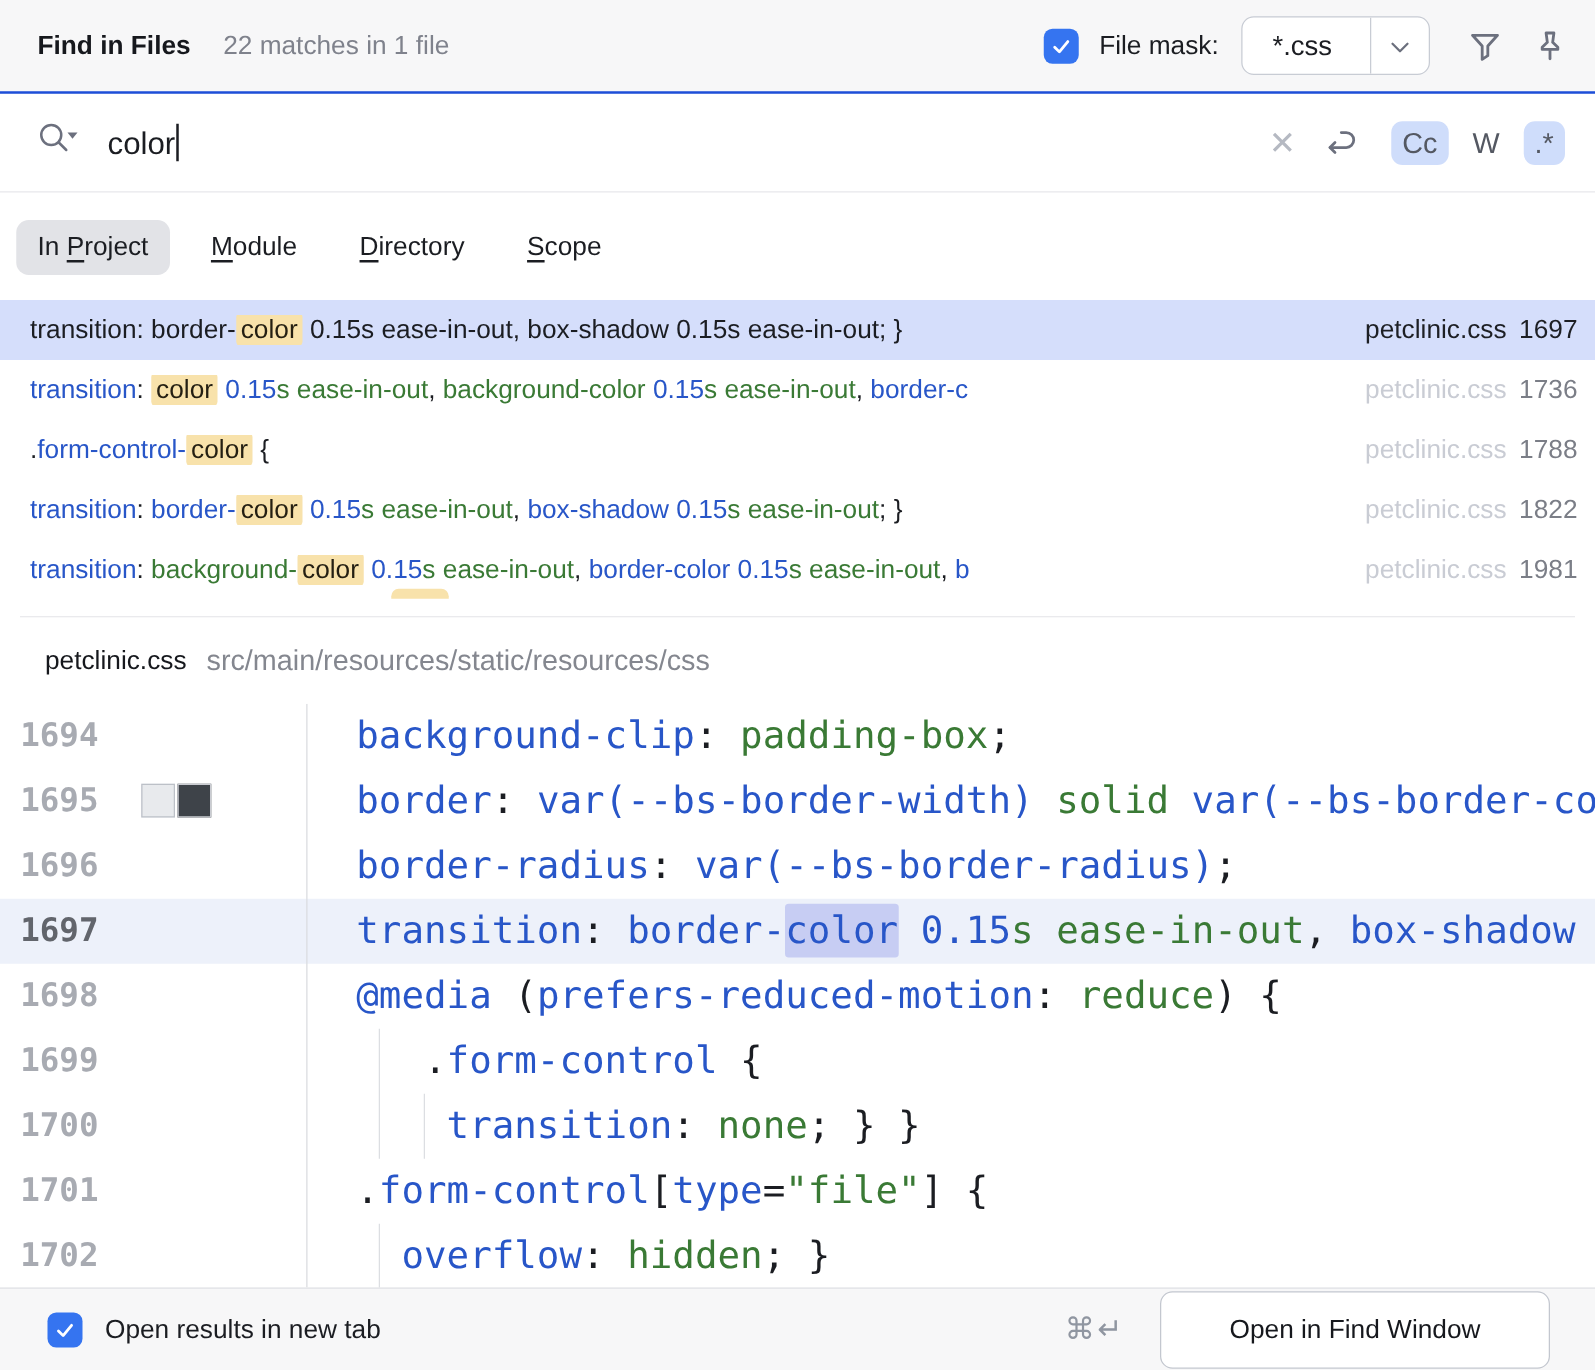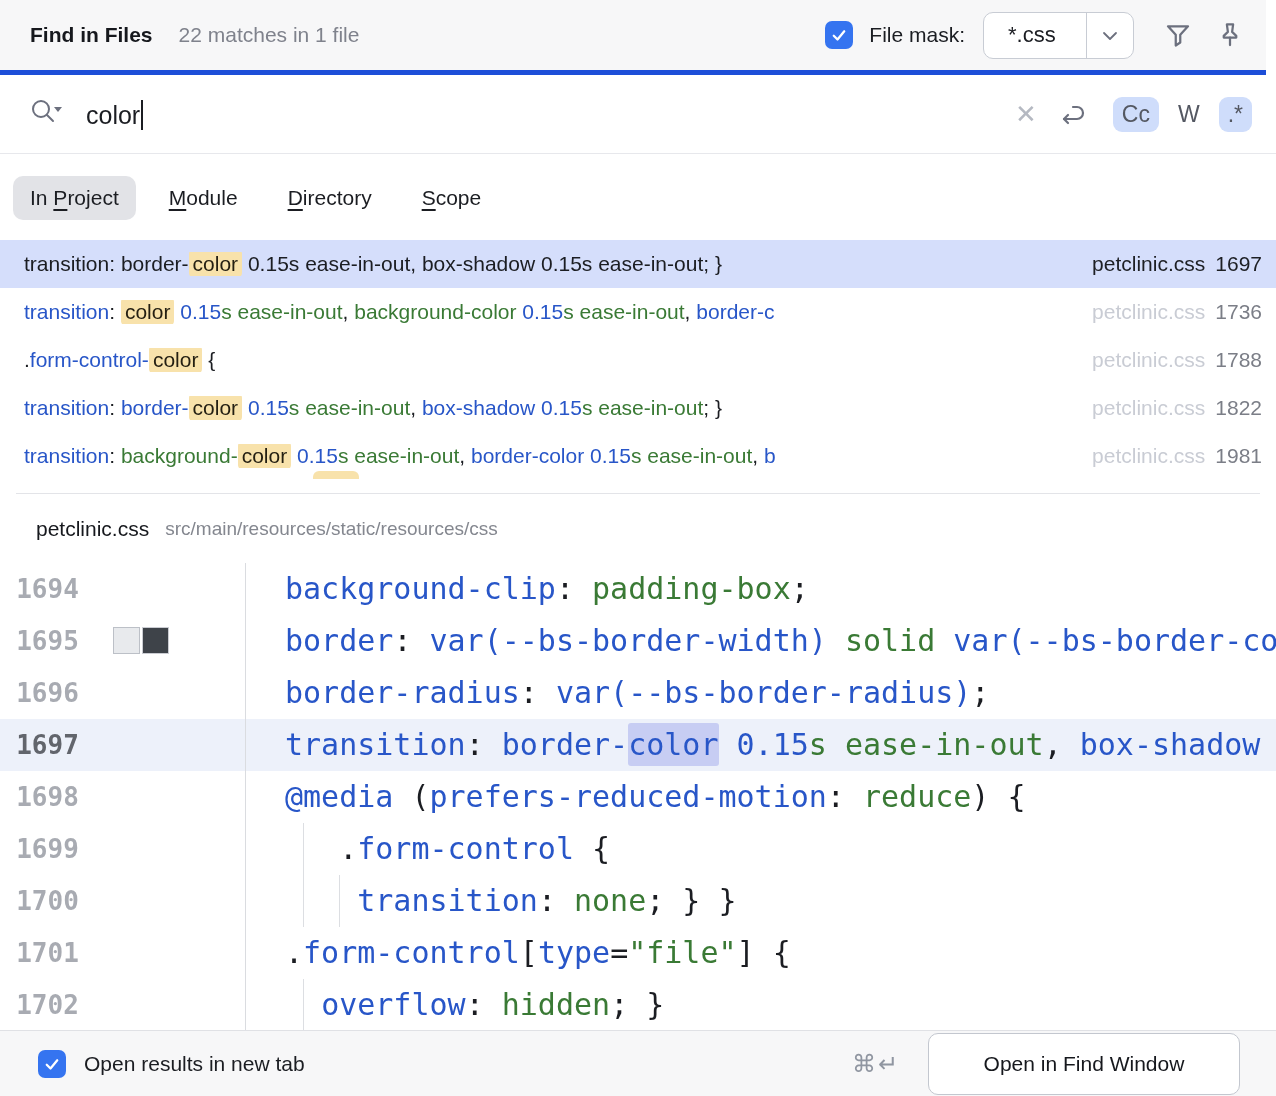--- a/index.html
+++ b/index.html
@@ -1,22 +1,22 @@
 <!DOCTYPE html>
 <html><head>
 <meta charset="utf-8">
 <style>
   * { margin:0; padding:0; box-sizing:border-box; }
   html,body { width:1276px; height:1096px; overflow:hidden; background:#ffffff;
     font-family:"Liberation Sans", sans-serif; color:#1b1d22; }
   .dialog { position:relative; width:1276px; height:1096px; background:#fff; }
 
   
-  .hdr { position:absolute; top:0; left:0; right:10px; height:75px; background:#f7f7f8;
-    border-bottom:5px solid #1d4ed8; display:flex; align-items:center; }
+  .hdr { position:absolute; top:0; left:0; right:0; height:75px; background:#f7f7f8;
+    border-bottom:2px solid #1d4ed8; display:flex; align-items:center; }
   .hdr-title { font-size:21px; font-weight:700; margin-left:30px; color:#16181d; }
   .hdr-matches { font-size:21px; color:#7f828c; margin-left:26px; }
   .hdr-right { margin-left:auto; display:flex; align-items:center; }
   .cbx { width:28px; height:28px; border-radius:7px; background:#3574f0; display:flex;
     align-items:center; justify-content:center; flex:none; cursor:default; }
   .cbx svg { width:18px; height:18px; }
   .hdr .cbx { margin-right:16px; }
   .hdr-filemask-label { font-size:21px; color:#1b1d22; margin-right:18px; }
   .combo { display:flex; align-items:stretch; height:47px; background:#fff;
     border:1.5px solid #c8ccd4; border-radius:10px; overflow:hidden; }
@@ -65,21 +65,21 @@
   .c-g { color:#3a7a35; }
   .c-m { color:#241f12; background:#f8e2ab; border-radius:5px; padding:3px 4px; }
   .sliver { position:absolute; left:313px; bottom:8px; width:46px; height:8px;
     background:#f8e2ab; border-radius:6px 6px 0 0; }
   .results-divider { position:absolute; top:493px; left:16px; right:16px; height:1px; background:#e3e4e8; }
 
   
   .pv-hdr { position:absolute; top:494px; left:0; right:0; height:69px; background:#fff;
     display:flex; align-items:center; }
   .pv-file { font-size:21px; color:#16181d; margin-left:36px; }
-  .pv-path { font-size:19px; color:#84878f; margin-left:16px; }
+  .pv-path { font-size:23px; color:#84878f; margin-left:16px; }
 
   
   .editor { position:absolute; top:563px; left:0; right:0; height:467px; overflow:hidden;
     font-family:"DejaVu Sans Mono", "Liberation Mono", monospace; }
   .eline { position:relative; height:52px; line-height:52px; white-space:pre; }
   .eline.cur { background:#edf1fa; }
   .enum { position:absolute; left:0; top:0; width:95px; text-align:center; font-size:26px;
     color:#a8abb2;font-weight:bold; }
   .eline.cur .enum { color:#62656c; }
   .ecode { position:absolute; left:285px; top:0; font-size:30px; }

